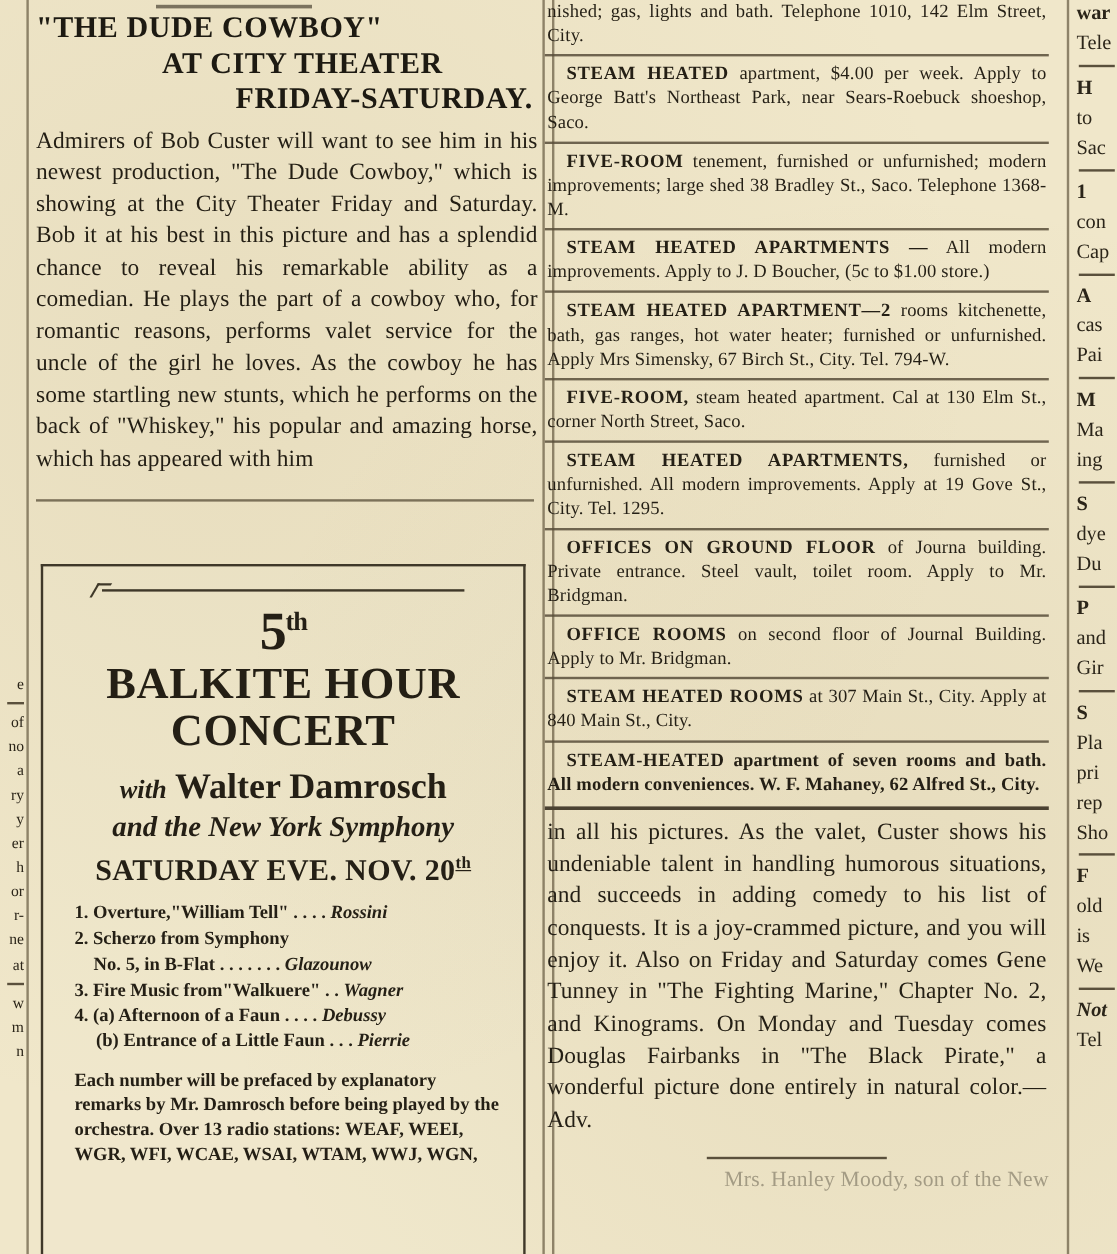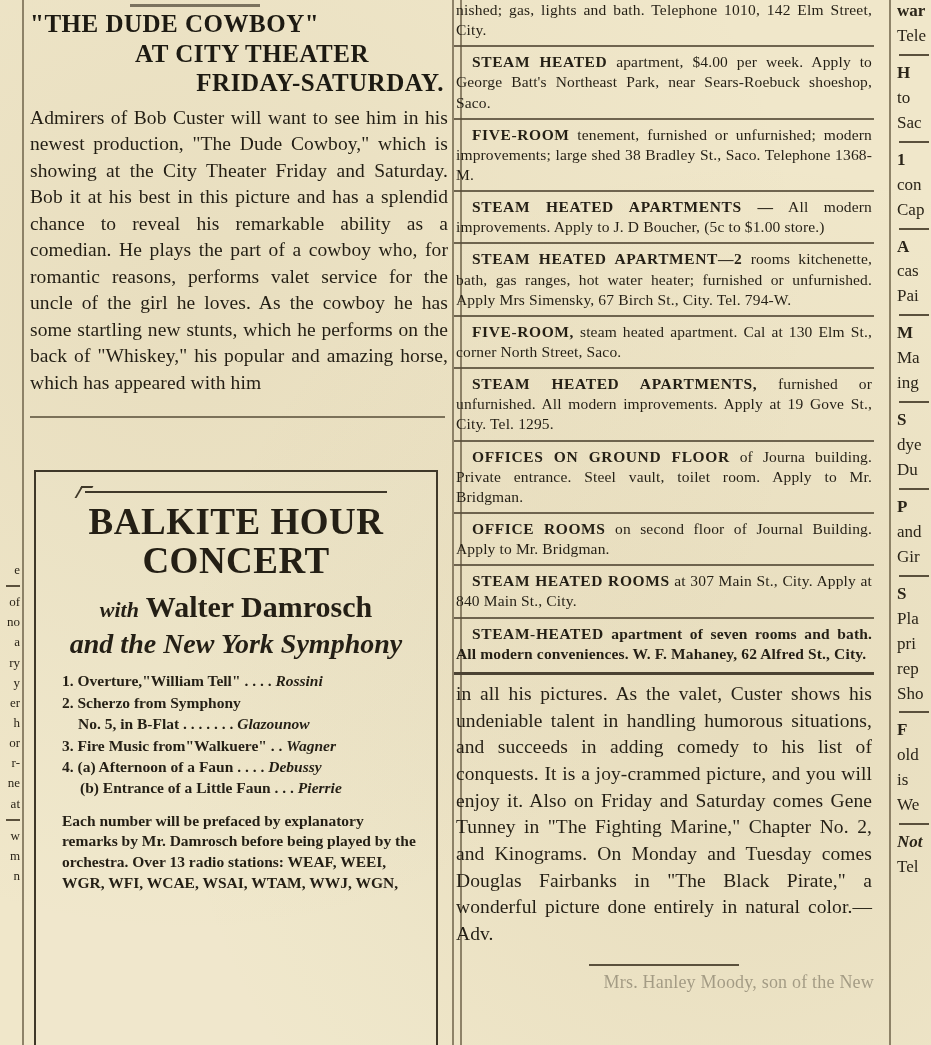--- a/index.html
+++ b/index.html
@@ -143,21 +143,21 @@
     letter-spacing: 0;
   }
   .ad-with .ital {
     font-style: italic;
     font-weight: bold;
     font-size: 22px;
   }
   .ad-orch {
     font-style: italic;
     font-weight: bold;
-    font-size: 28px;
+    font-size: 24px;
     margin-top: 4px;
   }
   .ad-date {
     font-weight: bold;
     font-size: 25px;
     margin-top: 8px;
     letter-spacing: .3px;
   }
   .ad-date sup { font-size: 14px; text-decoration: underline; }
   .program {
@@ -316,29 +316,31 @@
       <span class="l1">"THE DUDE COWBOY"</span>
       <span class="l2">AT CITY THEATER</span>
       <span class="l3">FRIDAY-SATURDAY.</span>
     </div>
     <p class="story indent">Admirers of Bob Custer will want to see him in his newest production, "The Dude Cowboy," which is showing at the City Theater Friday and Saturday. Bob it at his best in this picture and has a splendid chance to reveal his remarkable ability as a comedian. He plays the part of a cowboy who, for romantic reasons, performs valet service for the uncle of the girl he loves. As the cowboy he has some startling new stunts, which he performs on the back of "Whiskey," his popular and amazing horse, which has appeared with him</p>
     <div class="hdiv short"></div>
   </div>
 
   <div class="adbox">
     <div class="ad-orn"></div>
+    <div class="ad-num"><span>5</span><sup>th</sup></div>
     <div class="ad-title">
       <span>BALKITE HOUR</span><br>
       <span>CONCERT</span>
     </div>
     <div class="ad-with">
       <span class="ital">with</span>
       <span>Walter Damrosch</span>
     </div>
     <div class="ad-orch">and the New York Symphony</div>
+    <div class="ad-date"><span>SATURDAY EVE. NOV. 20</span><sup>th</sup></div>
 
     <div class="program">
       <div>
         <span>1.</span>
         <span>Overture,"William Tell"</span><span> . . . . </span><span class="it">Rossini</span>
       </div>
       <div>
         <span>2.</span>
         <span>Scherzo from Symphony</span>
         <span class="sub"><span>No. 5, in B-Flat</span><span> . . . . . . . </span><span class="it">Glazounow</span></span>

